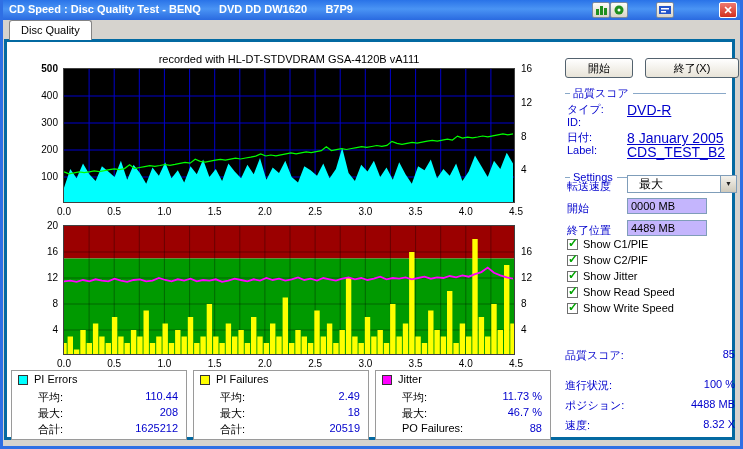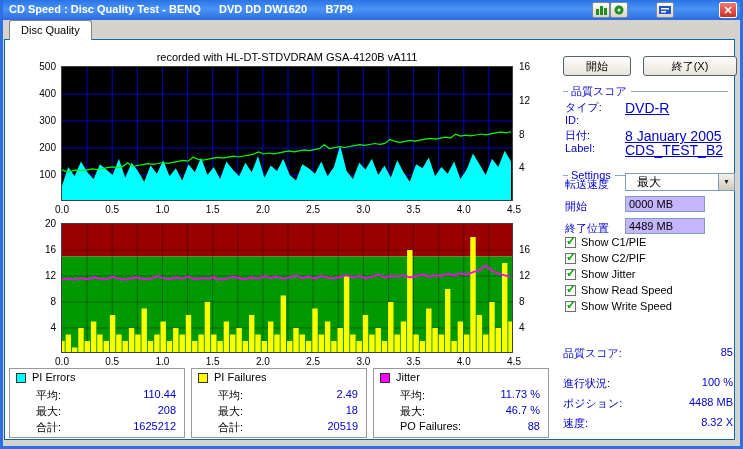--- a/index.html
+++ b/index.html
@@ -11,21 +11,21 @@
   .title-text { position:absolute; left:6px; top:3px; color:#fff; font-size:11px;
                 font-weight:bold; white-space:pre; }
   .tb-btn { position:absolute; top:2px; width:18px; height:16px; background:linear-gradient(#fdfdf8,#d9d5c8);
             border:1px solid #7a8aa0; border-radius:2px; display:flex; align-items:center; justify-content:center; }
   .tb-close { background:linear-gradient(#ef7a70,#d22f1e); border:1px solid #fff; color:#fff;
               font-size:11px; font-weight:bold; line-height:14px; text-align:center; }
   .tab { position:absolute; left:6px; top:20px; height:20px; padding:0 11px; background:#fff;
          border:1px solid #848484; border-bottom:none; border-radius:3px 3px 0 0;
          font-size:11px; line-height:19px; z-index:5; color:#000; }
   .panel { position:absolute; left:1px; top:39px; width:731px; height:401px; background:#fff;
-           border:1px solid #0369a1; }
+           border:3px solid #0369a1; }
   .chart-title { position:absolute; left:56px; top:11px; width:452px; text-align:center;
                  font-size:11px; color:#000; }
   .plot { position:absolute; border:1px solid #404040; }
   .axis-label { position:absolute; font-size:10px; color:#000; }
   .btn { position:absolute; height:20px; background:linear-gradient(#ffffff,#e8e4d8);
          border:1px solid #53626e; border-radius:3px; font-size:11px; color:#000;
          text-align:center; line-height:18px; }
   .group-hdr { position:absolute; left:558px; right:6px; display:flex; align-items:center;
                color:#0000cc; font-size:11px; }
   .gh-dash { width:5px; height:1px; background:#89a8c8; margin-right:3px; }
@@ -276,21 +276,21 @@
   <span class="axis-label" style="left: 46px; top: 164px; width: 22px; text-align: center;">0.0</span>
       <span class="axis-label" style="left: 96.2222px; top: 164px; width: 22px; text-align: center;">0.5</span>
       <span class="axis-label" style="left: 146.444px; top: 164px; width: 22px; text-align: center;">1.0</span>
       <span class="axis-label" style="left: 196.667px; top: 164px; width: 22px; text-align: center;">1.5</span>
       <span class="axis-label" style="left: 246.889px; top: 164px; width: 22px; text-align: center;">2.0</span>
       <span class="axis-label" style="left: 297.111px; top: 164px; width: 22px; text-align: center;">2.5</span>
       <span class="axis-label" style="left: 347.333px; top: 164px; width: 22px; text-align: center;">3.0</span>
       <span class="axis-label" style="left: 397.556px; top: 164px; width: 22px; text-align: center;">3.5</span>
       <span class="axis-label" style="left: 447.778px; top: 164px; width: 22px; text-align: center;">4.0</span>
       <span class="axis-label" style="left: 498px; top: 164px; width: 22px; text-align: center;">4.5</span>
-      <span class="axis-label" style="left: 19px; top: 21px; width: 32px; text-align: right;">500</span>
+      <span class="axis-label" style="left: 19px; top: 21px; width: 32px; text-align: right; font-weight: bold;">500</span>
       <span class="axis-label" style="left: 19px; top: 48px; width: 32px; text-align: right;">400</span>
       <span class="axis-label" style="left: 19px; top: 75px; width: 32px; text-align: right;">300</span>
       <span class="axis-label" style="left: 19px; top: 102px; width: 32px; text-align: right;">200</span>
       <span class="axis-label" style="left: 19px; top: 129px; width: 32px; text-align: right;">100</span>
       <span class="axis-label" style="left: 514px; top: 21px; width: 24px;">16</span>
       <span class="axis-label" style="left: 514px; top: 54.75px; width: 24px;">12</span>
       <span class="axis-label" style="left: 514px; top: 88.5px; width: 24px;">8</span>
       <span class="axis-label" style="left: 514px; top: 122.25px; width: 24px;">4</span>
       <span class="axis-label" style="left: 46px; top: 316px; width: 22px; text-align: center;">0.0</span>
       <span class="axis-label" style="left: 96.2222px; top: 316px; width: 22px; text-align: center;">0.5</span>

